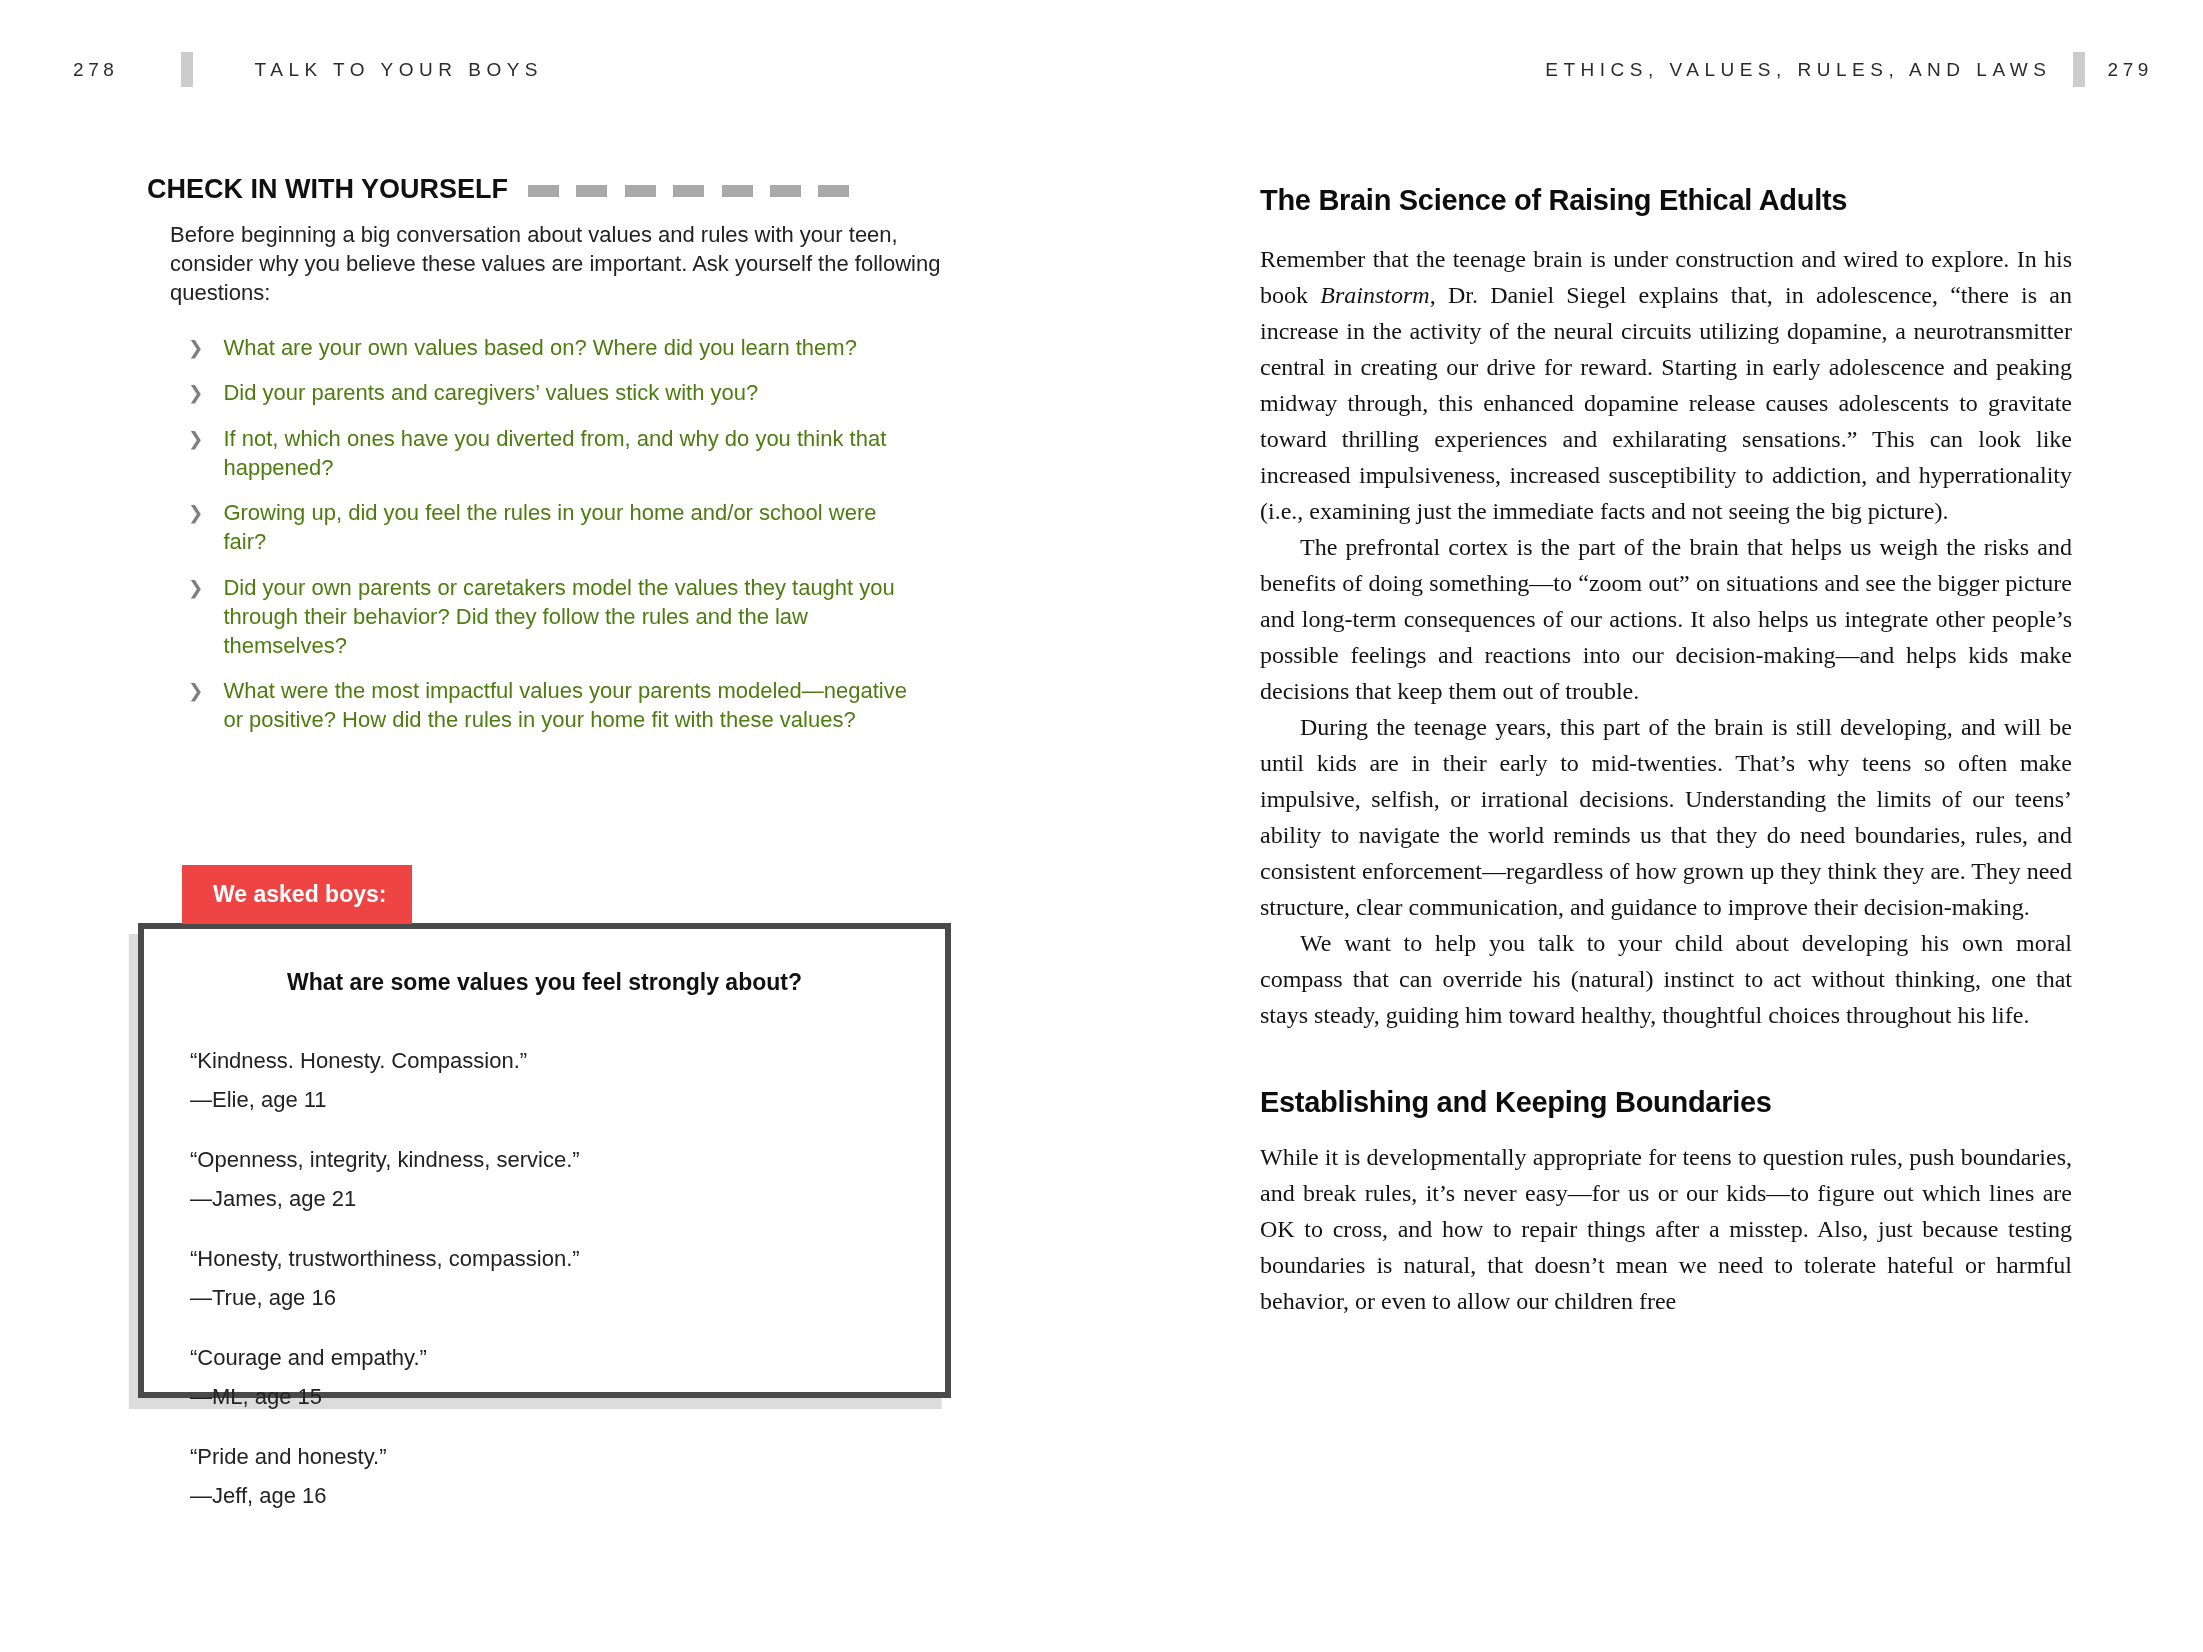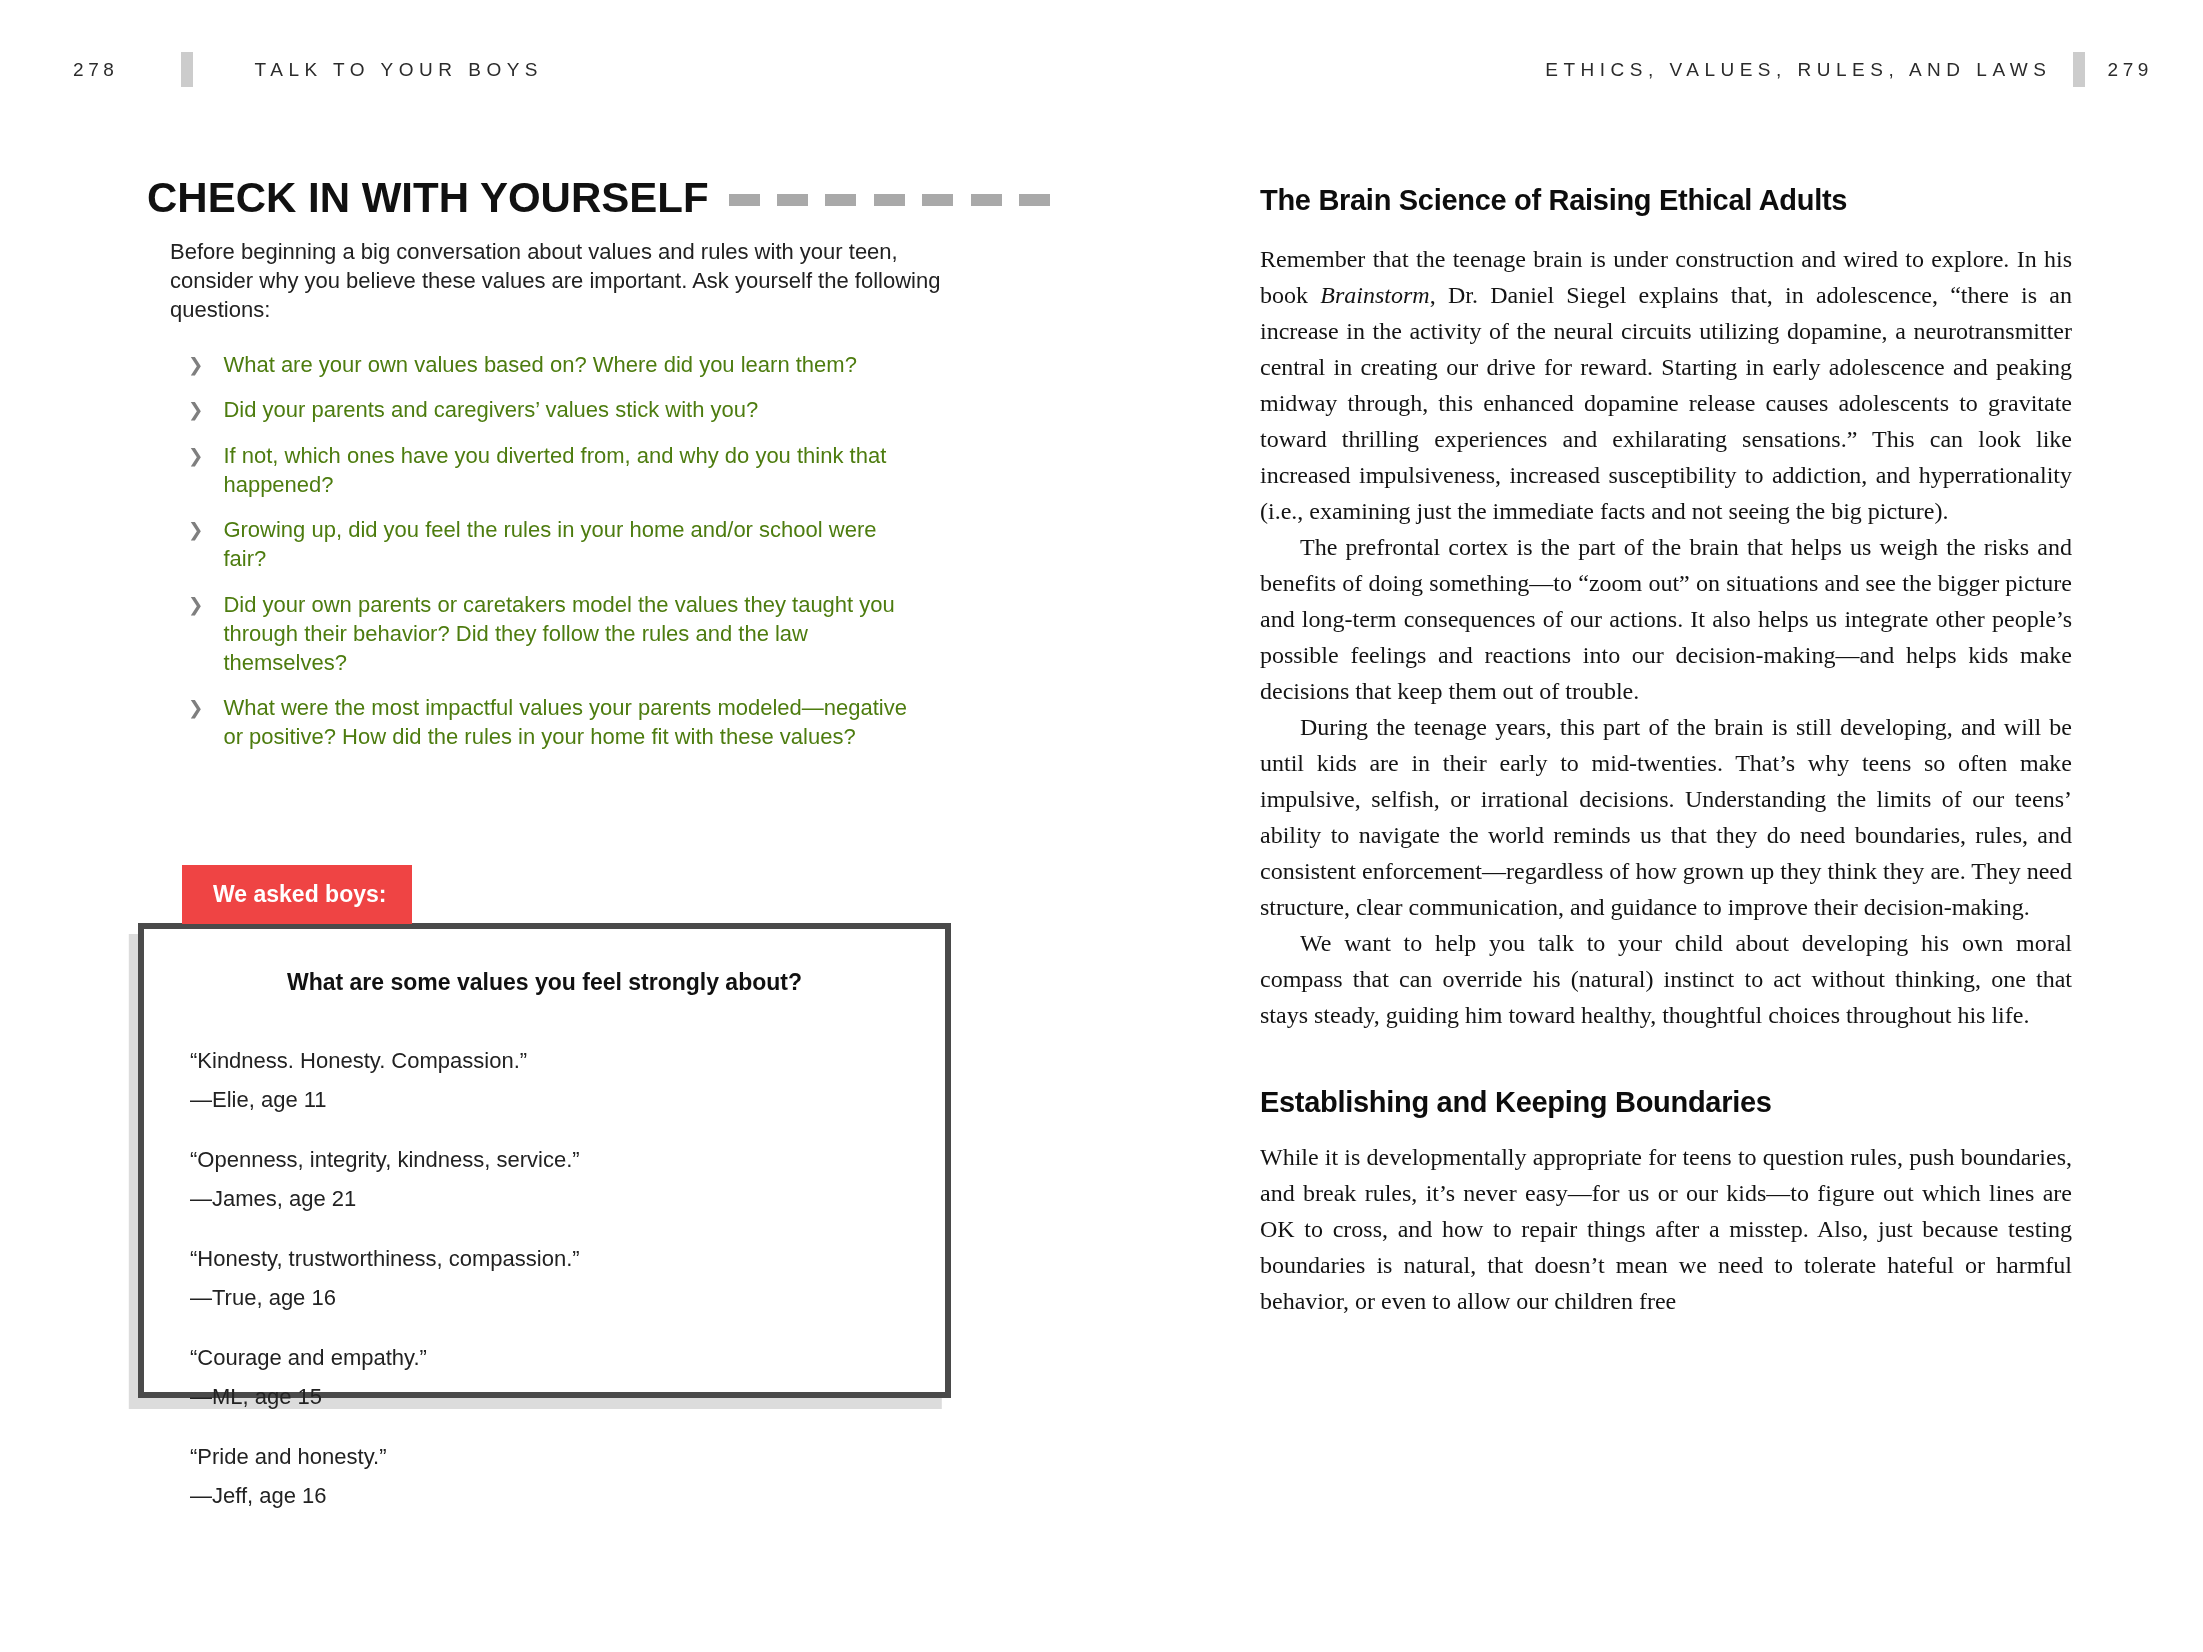--- a/index.html
+++ b/index.html
@@ -10,21 +10,21 @@
   .runhead { position:absolute; top:52px; display:flex; align-items:center; }
   #left-runhead  { left:73px;gap:40px; }
   #right-runhead { right:51px; }
   .pageno { font-size:19px; letter-spacing:4.6px; color:#2b2b2b; }
   .runtitle { font-size:19px; letter-spacing:5.5px; color:#2b2b2b; white-space:nowrap; }
   .head-divider { width:12px; height:35px; background:#cccccc; margin:0 22px; }
 
   
   #checkin { position:absolute; left:147px; top:174px; width:808px; }
   .heading-row { display:flex; align-items:center; }
-  .h-sans { font-size:42px; font-weight:bold; color:#111; white-space:nowrap; }
+  .h-sans { font-size:27px; font-weight:bold; color:#111; white-space:nowrap; }
   .dashes { display:flex; gap:17.4px; margin-left:20px; margin-top:3.7px; }
   .dash { width:31px; height:12px; background:#a9a9a9; }
   .intro { margin:14.7px 0 0 23px; width:776px; font-size:22px; line-height:29px; color:#222; }
   ul.bullets { list-style:none; margin:26px 0 0 41px; width:735px; }
   ul.bullets li { display:flex; gap:20px; margin-bottom:16.5px; }
   .chev { flex:0 0 auto; font-size:18.4px; line-height:29px; color:#7f7f7f; }
   .btext { font-size:22px; line-height:29px; color:#4d7c0f; width:707px; }
 
   
   #asked-tab { position:absolute; left:182px; top:865px; width:230px; height:59px;

